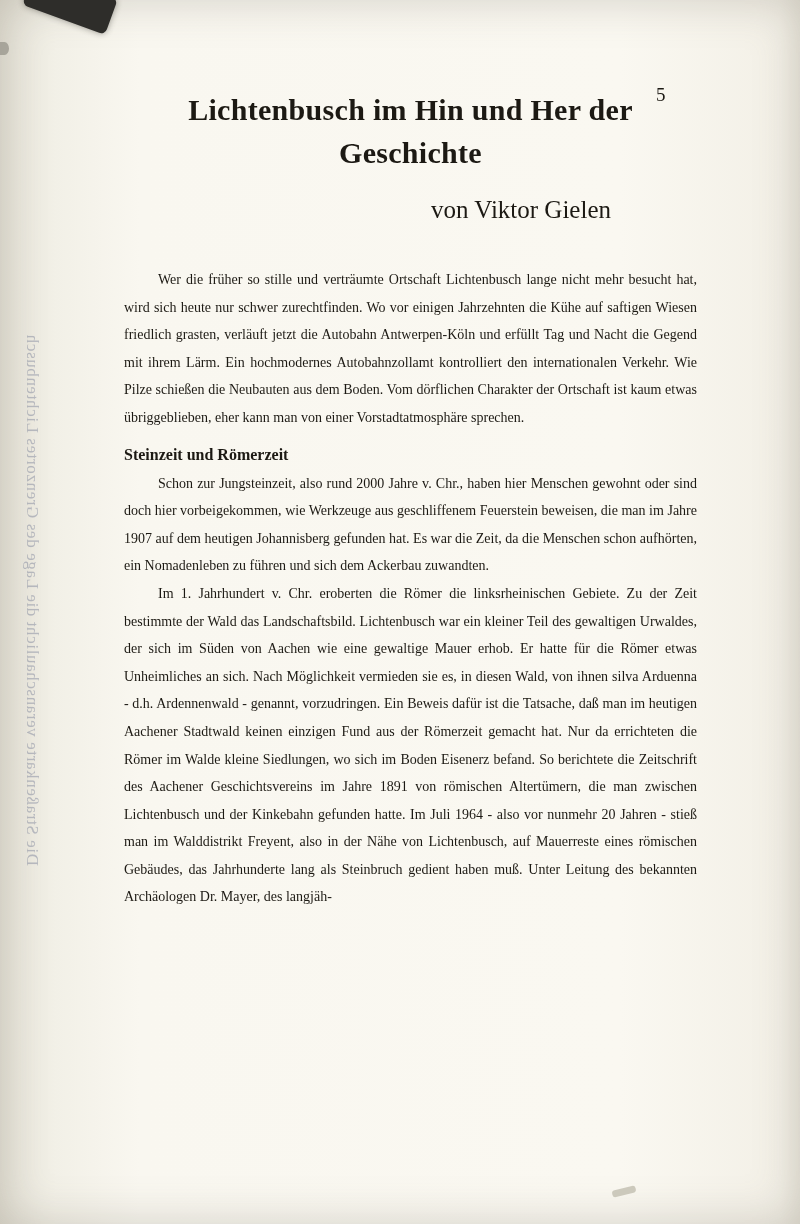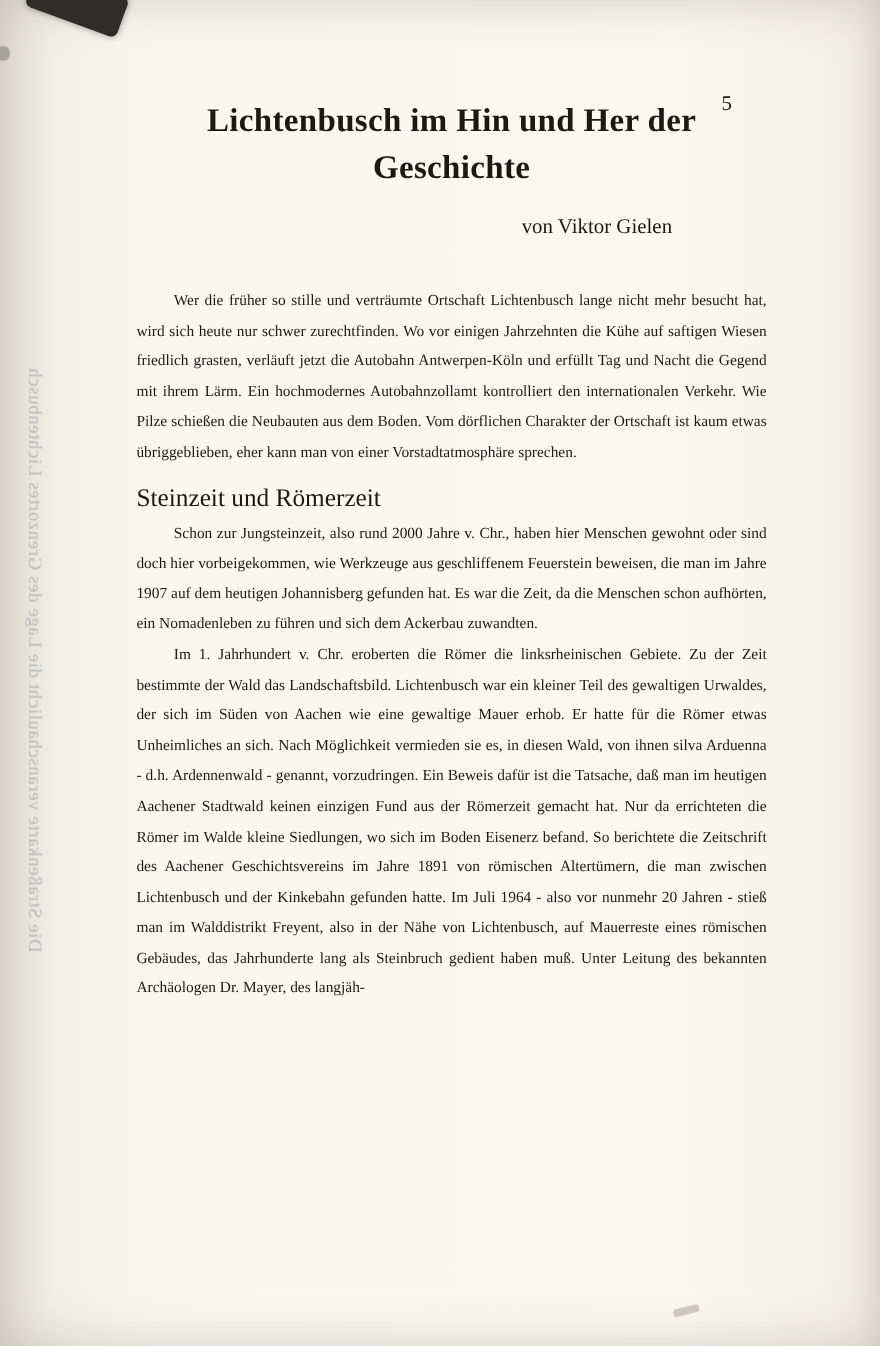--- a/index.html
+++ b/index.html
@@ -56,30 +56,30 @@
     position: absolute; left: 124px; top: 0; width: 573px;
     color: var(--ink, #1c1913);
   }
   .title {
     margin: 88px auto 0; width: 505px; text-align: center;
     font-size: 30px; line-height: 43px; font-weight: 700;
     letter-spacing: 0.3px; color: var(--ink, #16130d);
   }
   .byline {
     margin-top: 22px; padding-right: 86px; text-align: right;
-    font-size: 19px;
+    font-size: 25px;
   }
   .para {
     margin: 0; font-size: 14px; line-height: 27.6px;
     text-align: justify; text-indent: 34px;
   }
   .para.first { margin-top: 42px; }
   p + p { margin-top: 14px; }
   .section-heading {
-    margin: 14px 0 6px; font-size: 23px; font-weight: 400;
+    margin: 14px 0 6px; font-size: 16px; font-weight: 700;
     color: var(--ink, #16130d);
   }
 </style>
 </head>
 <body>
 
 <div class="scan">
 
   <div class="artifact artifact-corner"></div>
   <div class="artifact artifact-dot"></div>

